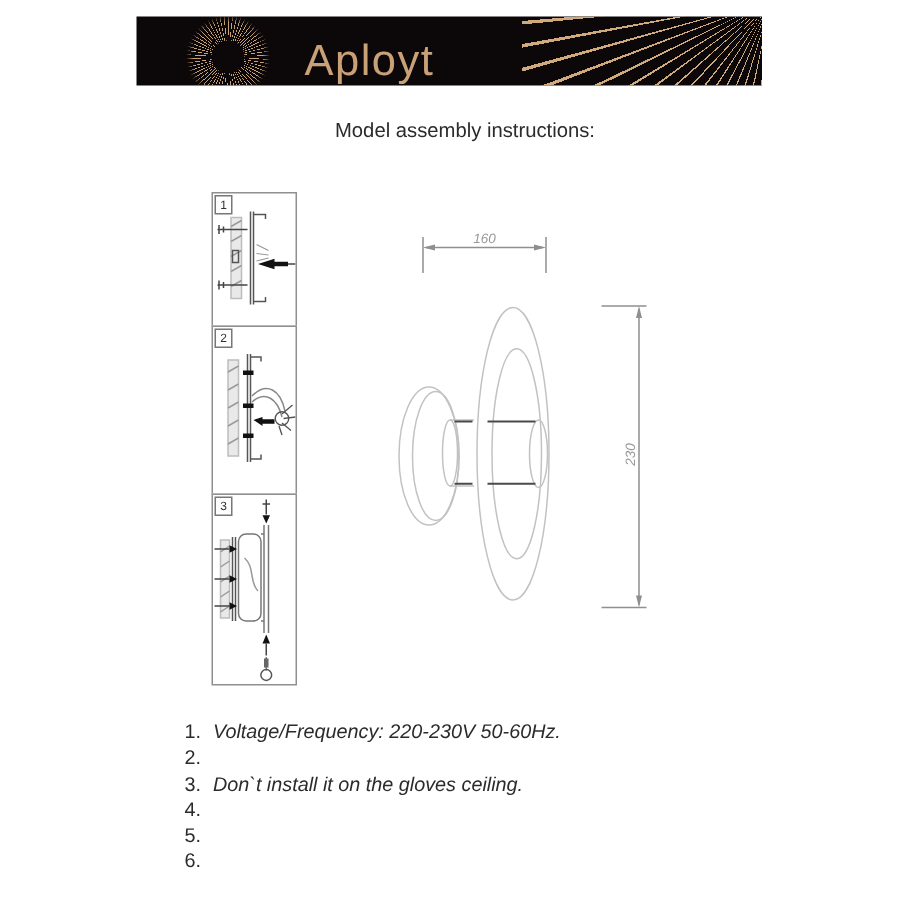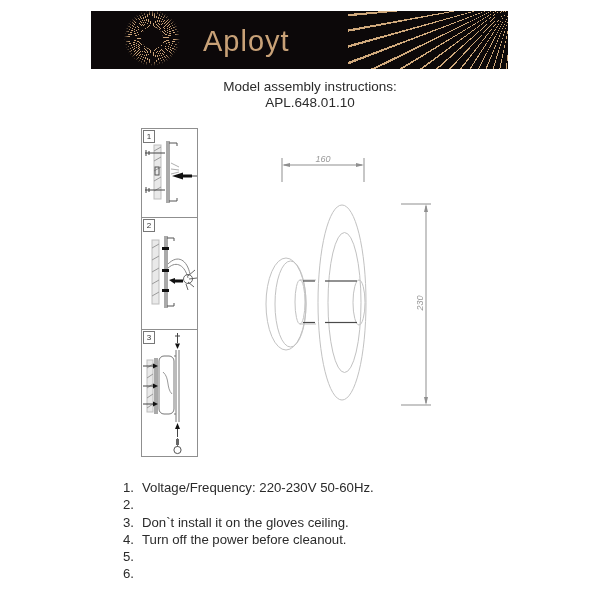--- a/index.html
+++ b/index.html
@@ -2,21 +2,21 @@
 <html><head>
 <meta charset="utf-8">
 <style>
   html,body{margin:0;padding:0;}
   body{
     width:600px;height:600px;position:relative;background:#ffffff;
     font-family:"Liberation Sans",sans-serif;color:#2b2b2b;overflow:hidden;
   }
   
   .banner{
-    position:absolute;left:91px;top:11px;width:417px;height:58px;
+    position:absolute;left:91px;top:11px;width:417px;height:46px;
     background:#0c0809;overflow:hidden;
   }
   .burst{
     position:absolute;left:32px;top:-2px;width:58px;height:58px;border-radius:50%;
     background:repeating-conic-gradient(#c8a177 0deg 1.3deg,rgba(0,0,0,0) 1.3deg 5.8deg);
     -webkit-mask:radial-gradient(circle,transparent 0 9px,#000 11px 23px,transparent 28px);
             mask:radial-gradient(circle,transparent 0 9px,#000 11px 23px,transparent 28px);
   }
   .burst-core{
     position:absolute;left:50px;top:16px;width:22px;height:22px;border-radius:50%;
@@ -44,35 +44,34 @@
     font-size:8px;line-height:11px;text-align:center;color:#333;background:#fff;z-index:2;
   }
   .step-box svg{display:block;}
   
   .drawing{position:absolute;left:253px;top:150px;text-decoration:underline;}
   .dim-label{font-size:9px;font-style:italic;fill:#9a9a9a;}
   
   .instr{position:absolute;left:117px;top:479px;width:400px;}
   .instr-row{display:flex;font-size:13.2px;line-height:17.3px;}
   .instr-num{width:17px;text-align:right;margin-right:8px;flex:none;}
-  .instr-text{white-space:nowrap;}
+  .instr-text{white-space:nowrap;font-style:italic;}
 </style>
 </head>
 <body>
 
 <div class="banner">
   <div class="burst"></div>
   <div class="burst-core"></div>
   <div class="brand">Aployt</div>
   <div class="banner-rays"></div>
 </div>
 
 <div class="title-block">
   <div class="title-line">Model assembly instructions:</div>
-  <div class="title-line">APL.648.01.10</div>
 </div>
 
 <div class="steps">
 
   <div class="step-box" style="height:88px;">
     <div class="step-badge">1</div>
     <svg width="55" height="88" viewBox="0 0 55 88">
       <g stroke="#9a9a9a" stroke-width="1" fill="none">
         <rect x="12" y="16" width="7" height="54" fill="#e9e9e9" stroke="#bdbdbd"></rect>
         <line x1="12" y1="22" x2="19" y2="18"></line>
@@ -234,21 +233,20 @@
   </div>
   <div class="instr-row">
     <span class="instr-num">2.</span>
   </div>
   <div class="instr-row">
     <span class="instr-num">3.</span>
     <span class="instr-text">Don`t install it on the gloves ceiling.</span>
   </div>
   <div class="instr-row">
     <span class="instr-num">4.</span>
-    <span class="instr-text">Turn off the power before cleanout.</span>
   </div>
   <div class="instr-row">
     <span class="instr-num">5.</span>
   </div>
   <div class="instr-row">
     <span class="instr-num">6.</span>
   </div>
 </div>
 
 </body></html>

